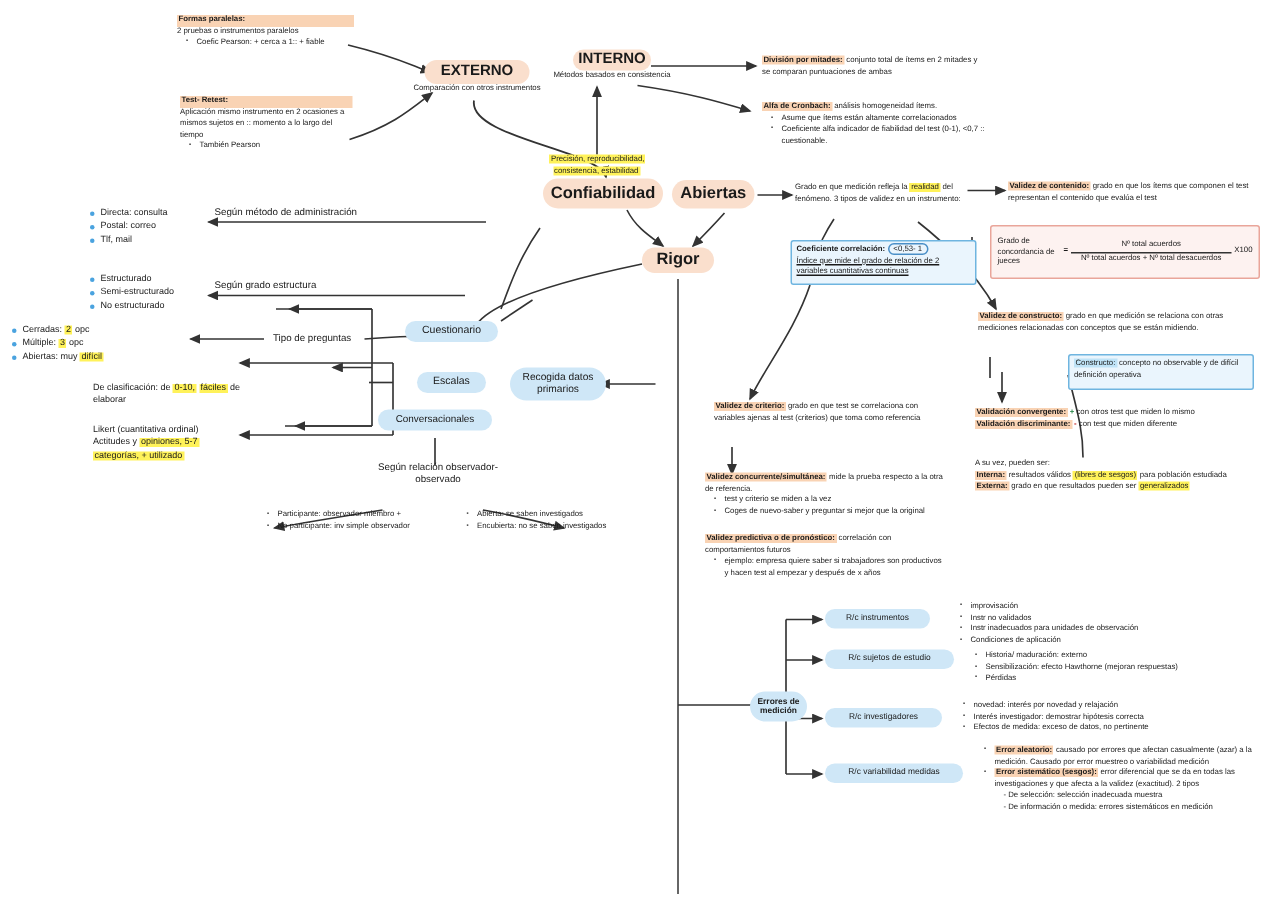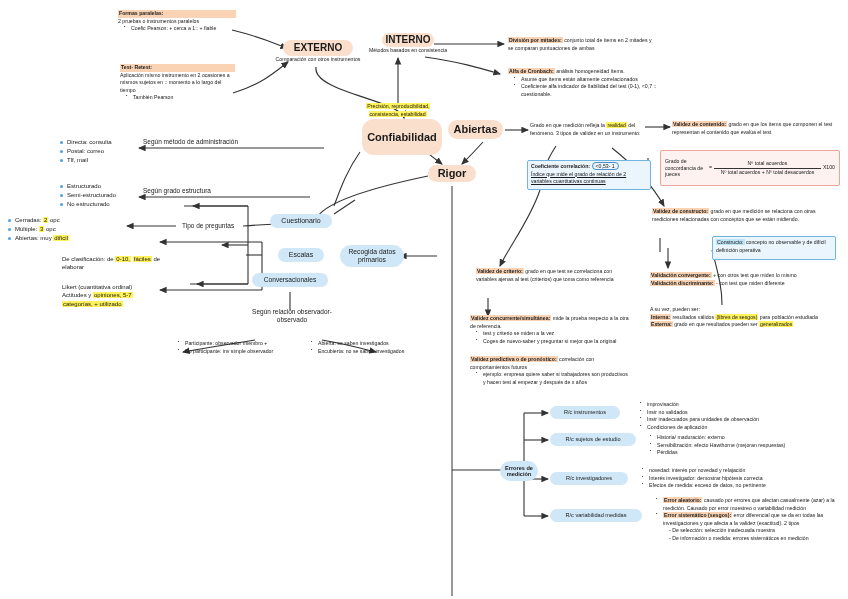--- a/index.html
+++ b/index.html
@@ -183,21 +183,21 @@
     <ul class="bullets">
       <li>Asume que ítems están altamente correlacionados</li>
       <li>Coeficiente alfa indicador de fiabilidad del test (0-1), &lt;0,7 :: cuestionable.</li>
     </ul>
   </div>
 
   <div class="n txt center" style="left:352px;top:103px;width:92px;">
     <span class="hl-yellow">Precisión, reproducibilidad, consistencia, estabilidad</span>
   </div>
 
-  <div class="n pill pill-orange" style="left:362px;top:119px;width:80px;height:36px;">
+  <div class="n pill pill-orange" style="left:362px;top:119px;width:80px;height:20px;">
     <span class="big">Confiabilidad</span>
   </div>
 
   <div class="n pill pill-orange" style="left:448px;top:120px;width:55px;height:19px;">
     <span class="big">Abiertas</span>
   </div>
 
   <div class="n pill pill-orange" style="left:428px;top:165px;width:48px;height:17px;">
     <span class="big">Rigor</span>
   </div>

